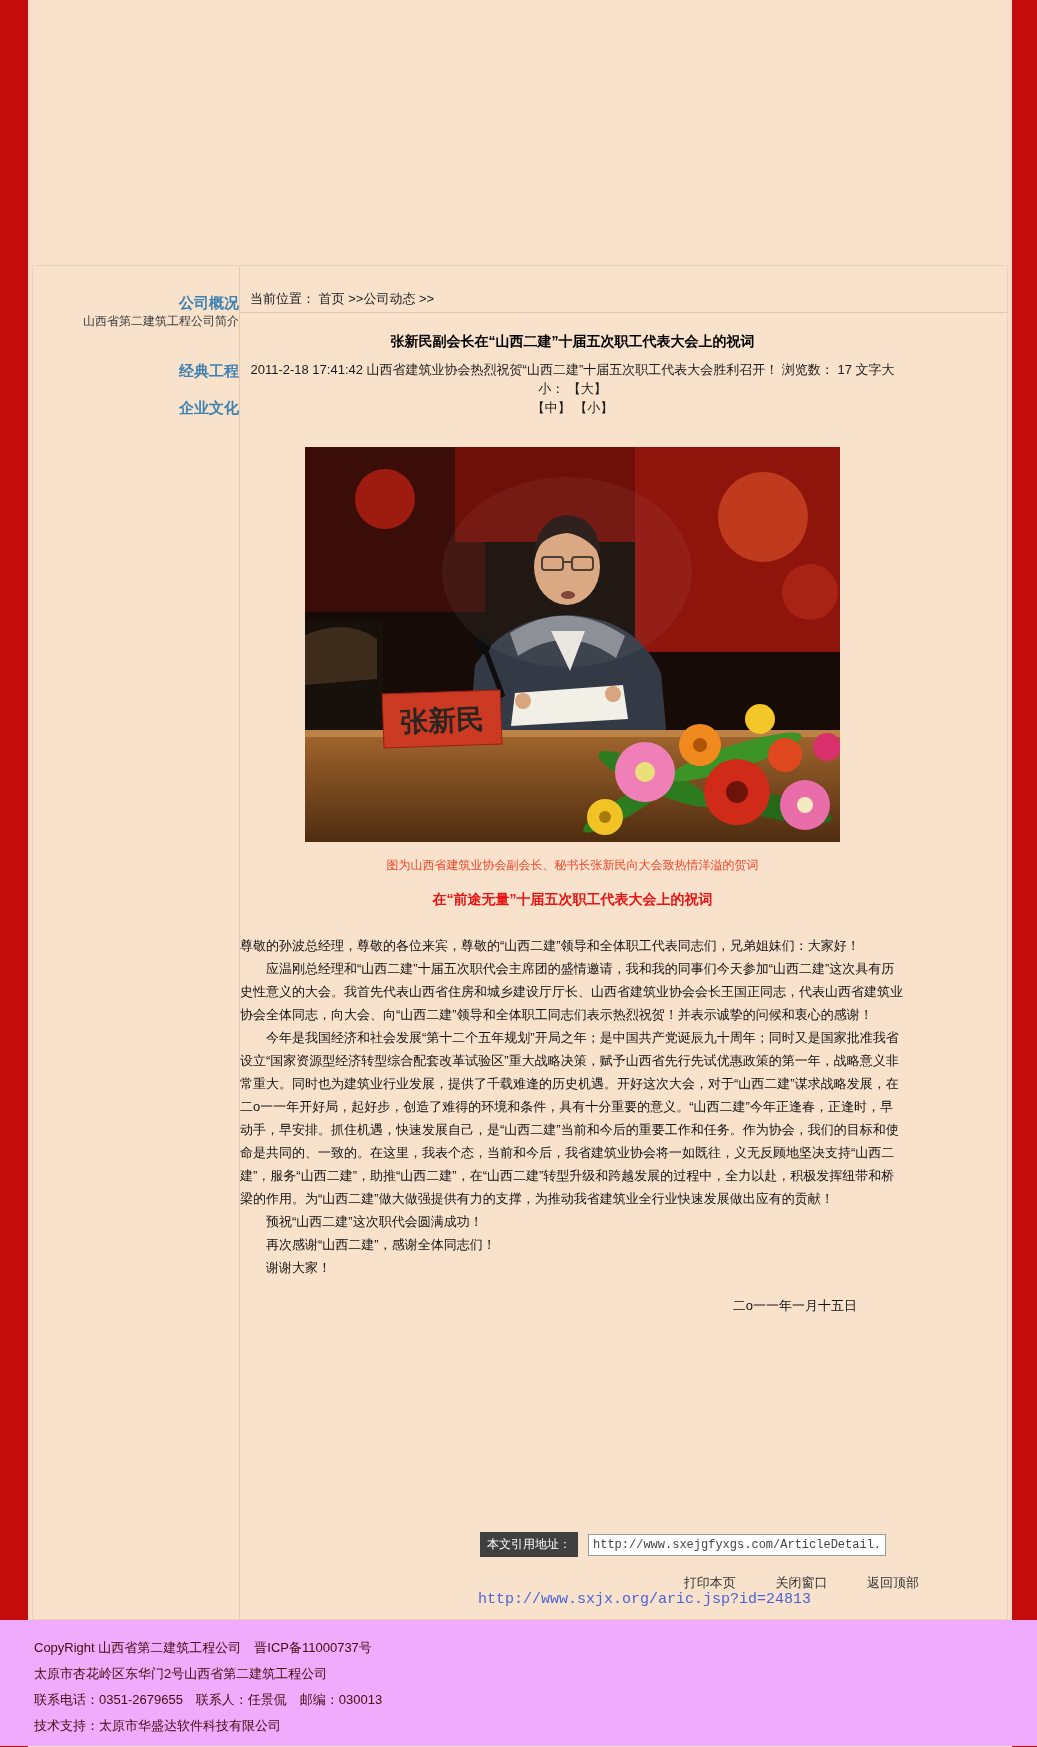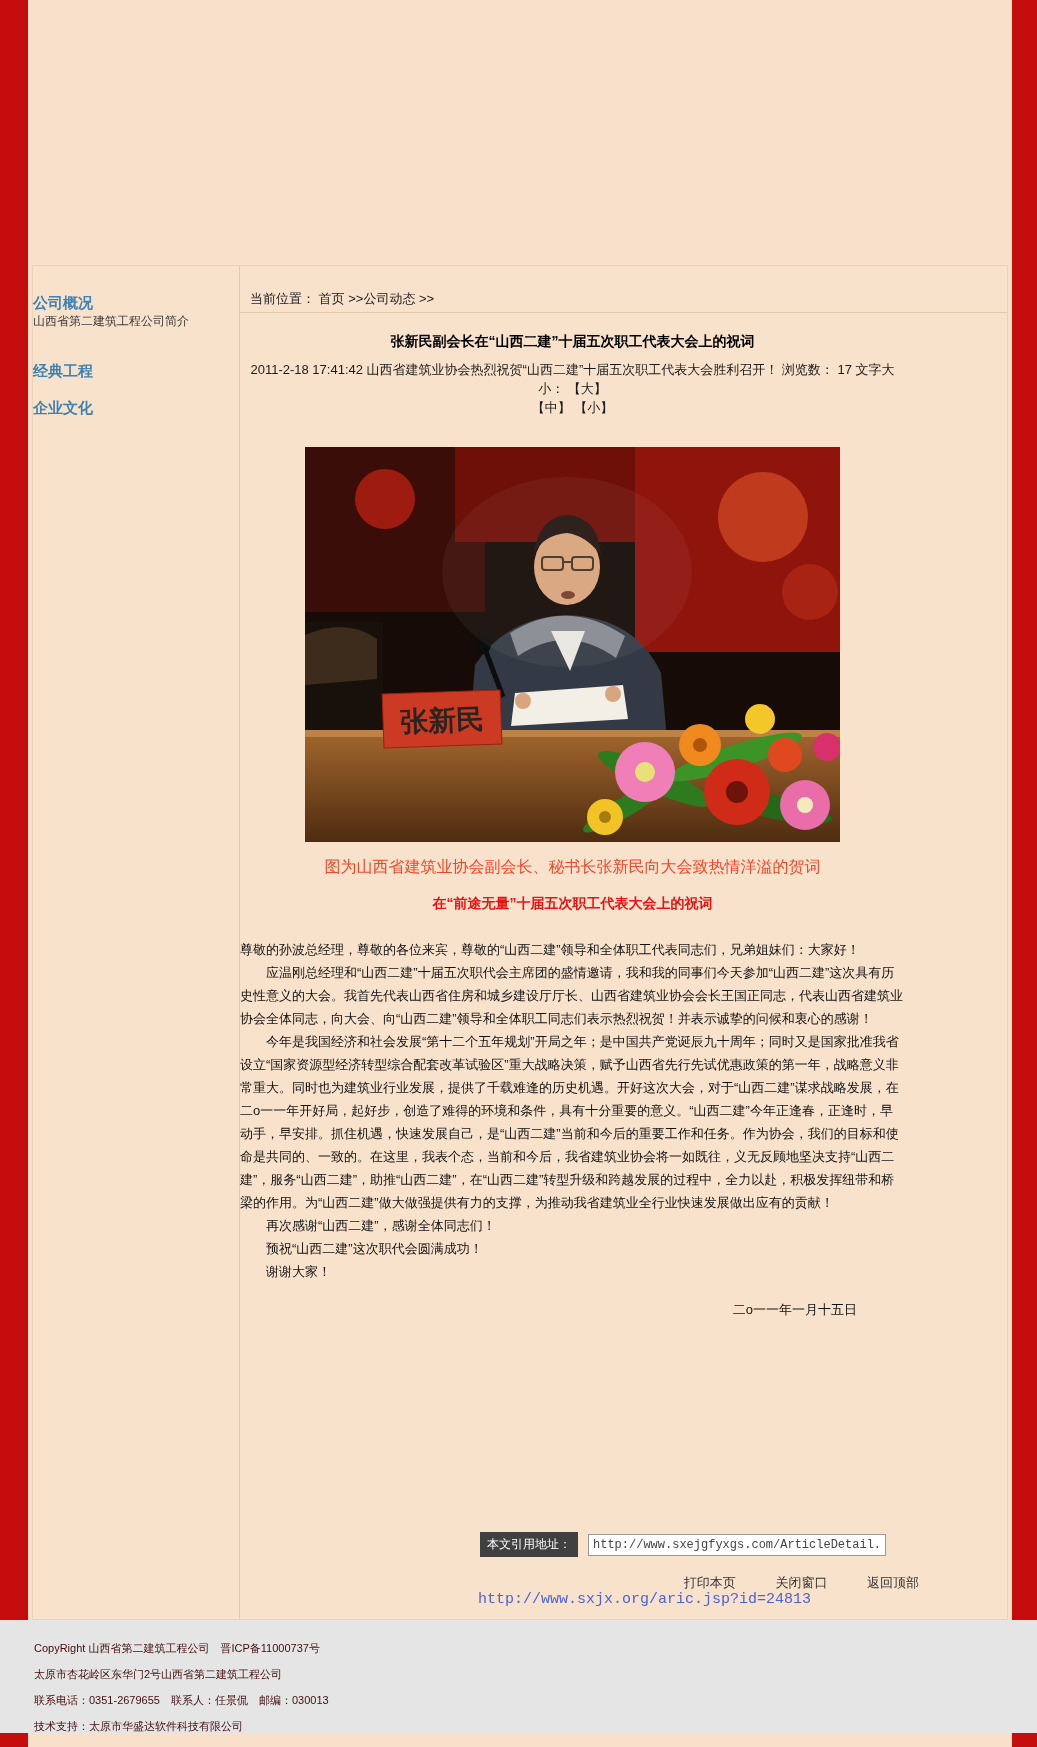--- a/index.html
+++ b/index.html
@@ -3,54 +3,54 @@
 <meta charset="utf-8">
 <style>
   html,body{margin:0;padding:0;}
   .page{position:relative;width:1037px;height:1747px;background:#f8e0ca;overflow:hidden;
         font-family:"Liberation Sans",sans-serif;color:#111;}
   .stripe-left{position:absolute;left:0;top:0;width:28px;height:1747px;background:#c60d0d;}
   .stripe-right{position:absolute;left:1012px;top:0;width:25px;height:1747px;background:#c60d0d;}
 
   .content-box{position:absolute;left:32px;top:265px;width:974px;height:1353px;
                border:1px solid #ecd2b6;background:#f9e2cc;}
-  .sidebar{position:absolute;left:0;top:0;width:206px;height:100%;border-right:1px solid #e4c9ad;text-align:left;}
+  .sidebar{position:absolute;left:0;top:0;width:206px;height:100%;border-right:1px solid #e4c9ad;text-align:right;}
   .side-head{color:#3f81b0;font-weight:bold;font-size:15px;cursor:pointer;}
   .side-head.h1{margin-top:28px;}
   .side-sub{font-size:12px;color:#3c3c3c;cursor:pointer;}
   .side-head.h2{margin-top:32px;}
   .side-head.h3{margin-top:18px;}
 
   .main{position:absolute;left:207px;top:0;width:767px;height:100%;}
   .breadcrumb{padding:24px 0 4px 10px;border-bottom:1px solid #e3c8ac;font-size:13px;color:#222;}
   .article{width:665px;margin-left:0;text-align:center;}
   .title{font-size:14px;font-weight:bold;color:#000;margin:20px 0 0 0;}
   .meta{font-size:13px;color:#1c1c1c;margin-top:9px;line-height:19px;}
   .photo-wrap{margin:30px auto 0 auto;width:535px;height:395px;}
-  .caption{color:#f0482b;font-size:16px;margin-top:15px;}
+  .caption{color:#f0482b;font-size:12px;margin-top:15px;}
   .speech-title{color:#e81414;font-weight:bold;font-size:14px;margin-top:17px;}
   .speech-byline{font-weight:bold;font-size:13px;color:#111;margin-top:7px;}
   .body{text-align:left;font-size:13px;line-height:23px;color:#131313;margin-top:25px;}
   .body p{margin:0;text-indent:2em;}
   .body p.first{text-indent:0;}
   .body p.date{text-align:right;text-indent:0;padding-right:48px;margin-top:15px;}
 
   .cite-row{position:absolute;left:0;top:1266px;width:100%;font-size:12px;}
   .cite-label{display:inline-block;margin-left:240px;background:#404040;color:#fff;
               padding:4px 7px;vertical-align:middle;}
   .cite-input{width:288px;height:18px;border:1px solid #9a9a9a;background:#fff;color:#444;
               font-family:"Liberation Mono",monospace;font-size:12px;padding:1px 4px;
               vertical-align:middle;margin-left:10px;}
   .actions{position:absolute;top:1308px;right:88px;font-size:13px;color:#333;}
   .actions span{margin-left:36px;cursor:pointer;}
   .ext-link{position:absolute;top:1325px;left:238px;font-family:"Liberation Mono",monospace;
             font-size:15px;color:#4b63d8;text-decoration:none;}
 
-  .footer{position:absolute;left:0;top:1620px;width:1037px;height:113px;background:#e5e5e5;
-          color:#420d0d;font-size:11px;}
+  .footer{position:absolute;left:0;top:1620px;width:1037px;height:126px;background:#f0abfc;
+          color:#420d0d;font-size:13px;}
   .footer .line{margin-left:34px;margin-top:0;line-height:26px;}
   .footer .line:first-child{padding-top:15px;}
 </style>
 </head>
 <body>
 
 <div class="page">
   <div class="stripe-left"></div>
   <div class="stripe-right"></div>
 
@@ -145,22 +145,22 @@
           </svg>
         </div>
 
         <div class="caption">图为山西省建筑业协会副会长、秘书长张新民向大会致热情洋溢的贺词</div>
         <div class="speech-title">在“前途无量”十届五次职工代表大会上的祝词</div>
 
         <div class="body">
           <p class="first">尊敬的孙波总经理，尊敬的各位来宾，尊敬的“山西二建”领导和全体职工代表同志们，兄弟姐妹们：大家好！</p>
           <p>应温刚总经理和“山西二建”十届五次职代会主席团的盛情邀请，我和我的同事们今天参加“山西二建”这次具有历史性意义的大会。我首先代表山西省住房和城乡建设厅厅长、山西省建筑业协会会长王国正同志，代表山西省建筑业协会全体同志，向大会、向“山西二建”领导和全体职工同志们表示热烈祝贺！并表示诚挚的问候和衷心的感谢！</p>
           <p>今年是我国经济和社会发展“第十二个五年规划”开局之年；是中国共产党诞辰九十周年；同时又是国家批准我省设立“国家资源型经济转型综合配套改革试验区”重大战略决策，赋予山西省先行先试优惠政策的第一年，战略意义非常重大。同时也为建筑业行业发展，提供了千载难逢的历史机遇。开好这次大会，对于“山西二建”谋求战略发展，在二o一一年开好局，起好步，创造了难得的环境和条件，具有十分重要的意义。“山西二建”今年正逢春，正逢时，早动手，早安排。抓住机遇，快速发展自己，是“山西二建”当前和今后的重要工作和任务。作为协会，我们的目标和使命是共同的、一致的。在这里，我表个态，当前和今后，我省建筑业协会将一如既往，义无反顾地坚决支持“山西二建”，服务“山西二建”，助推“山西二建”，在“山西二建”转型升级和跨越发展的过程中，全力以赴，积极发挥纽带和桥梁的作用。为“山西二建”做大做强提供有力的支撑，为推动我省建筑业全行业快速发展做出应有的贡献！</p>
+          <p>预祝“山西二建”这次职代会圆满成功！</p>
           <p>再次感谢“山西二建”，感谢全体同志们！</p>
-          <p>预祝“山西二建”这次职代会圆满成功！</p>
           <p>谢谢大家！</p>
           <p class="date">二o一一年一月十五日</p>
         </div>
       </div>
 
       <div class="cite-row">
         <span class="cite-label">本文引用地址：</span><input class="cite-input" type="text" value="http://www.sxejgfyxgs.com/ArticleDetail.aspx?id=194" style="">
       </div>
 
       <div class="actions">

